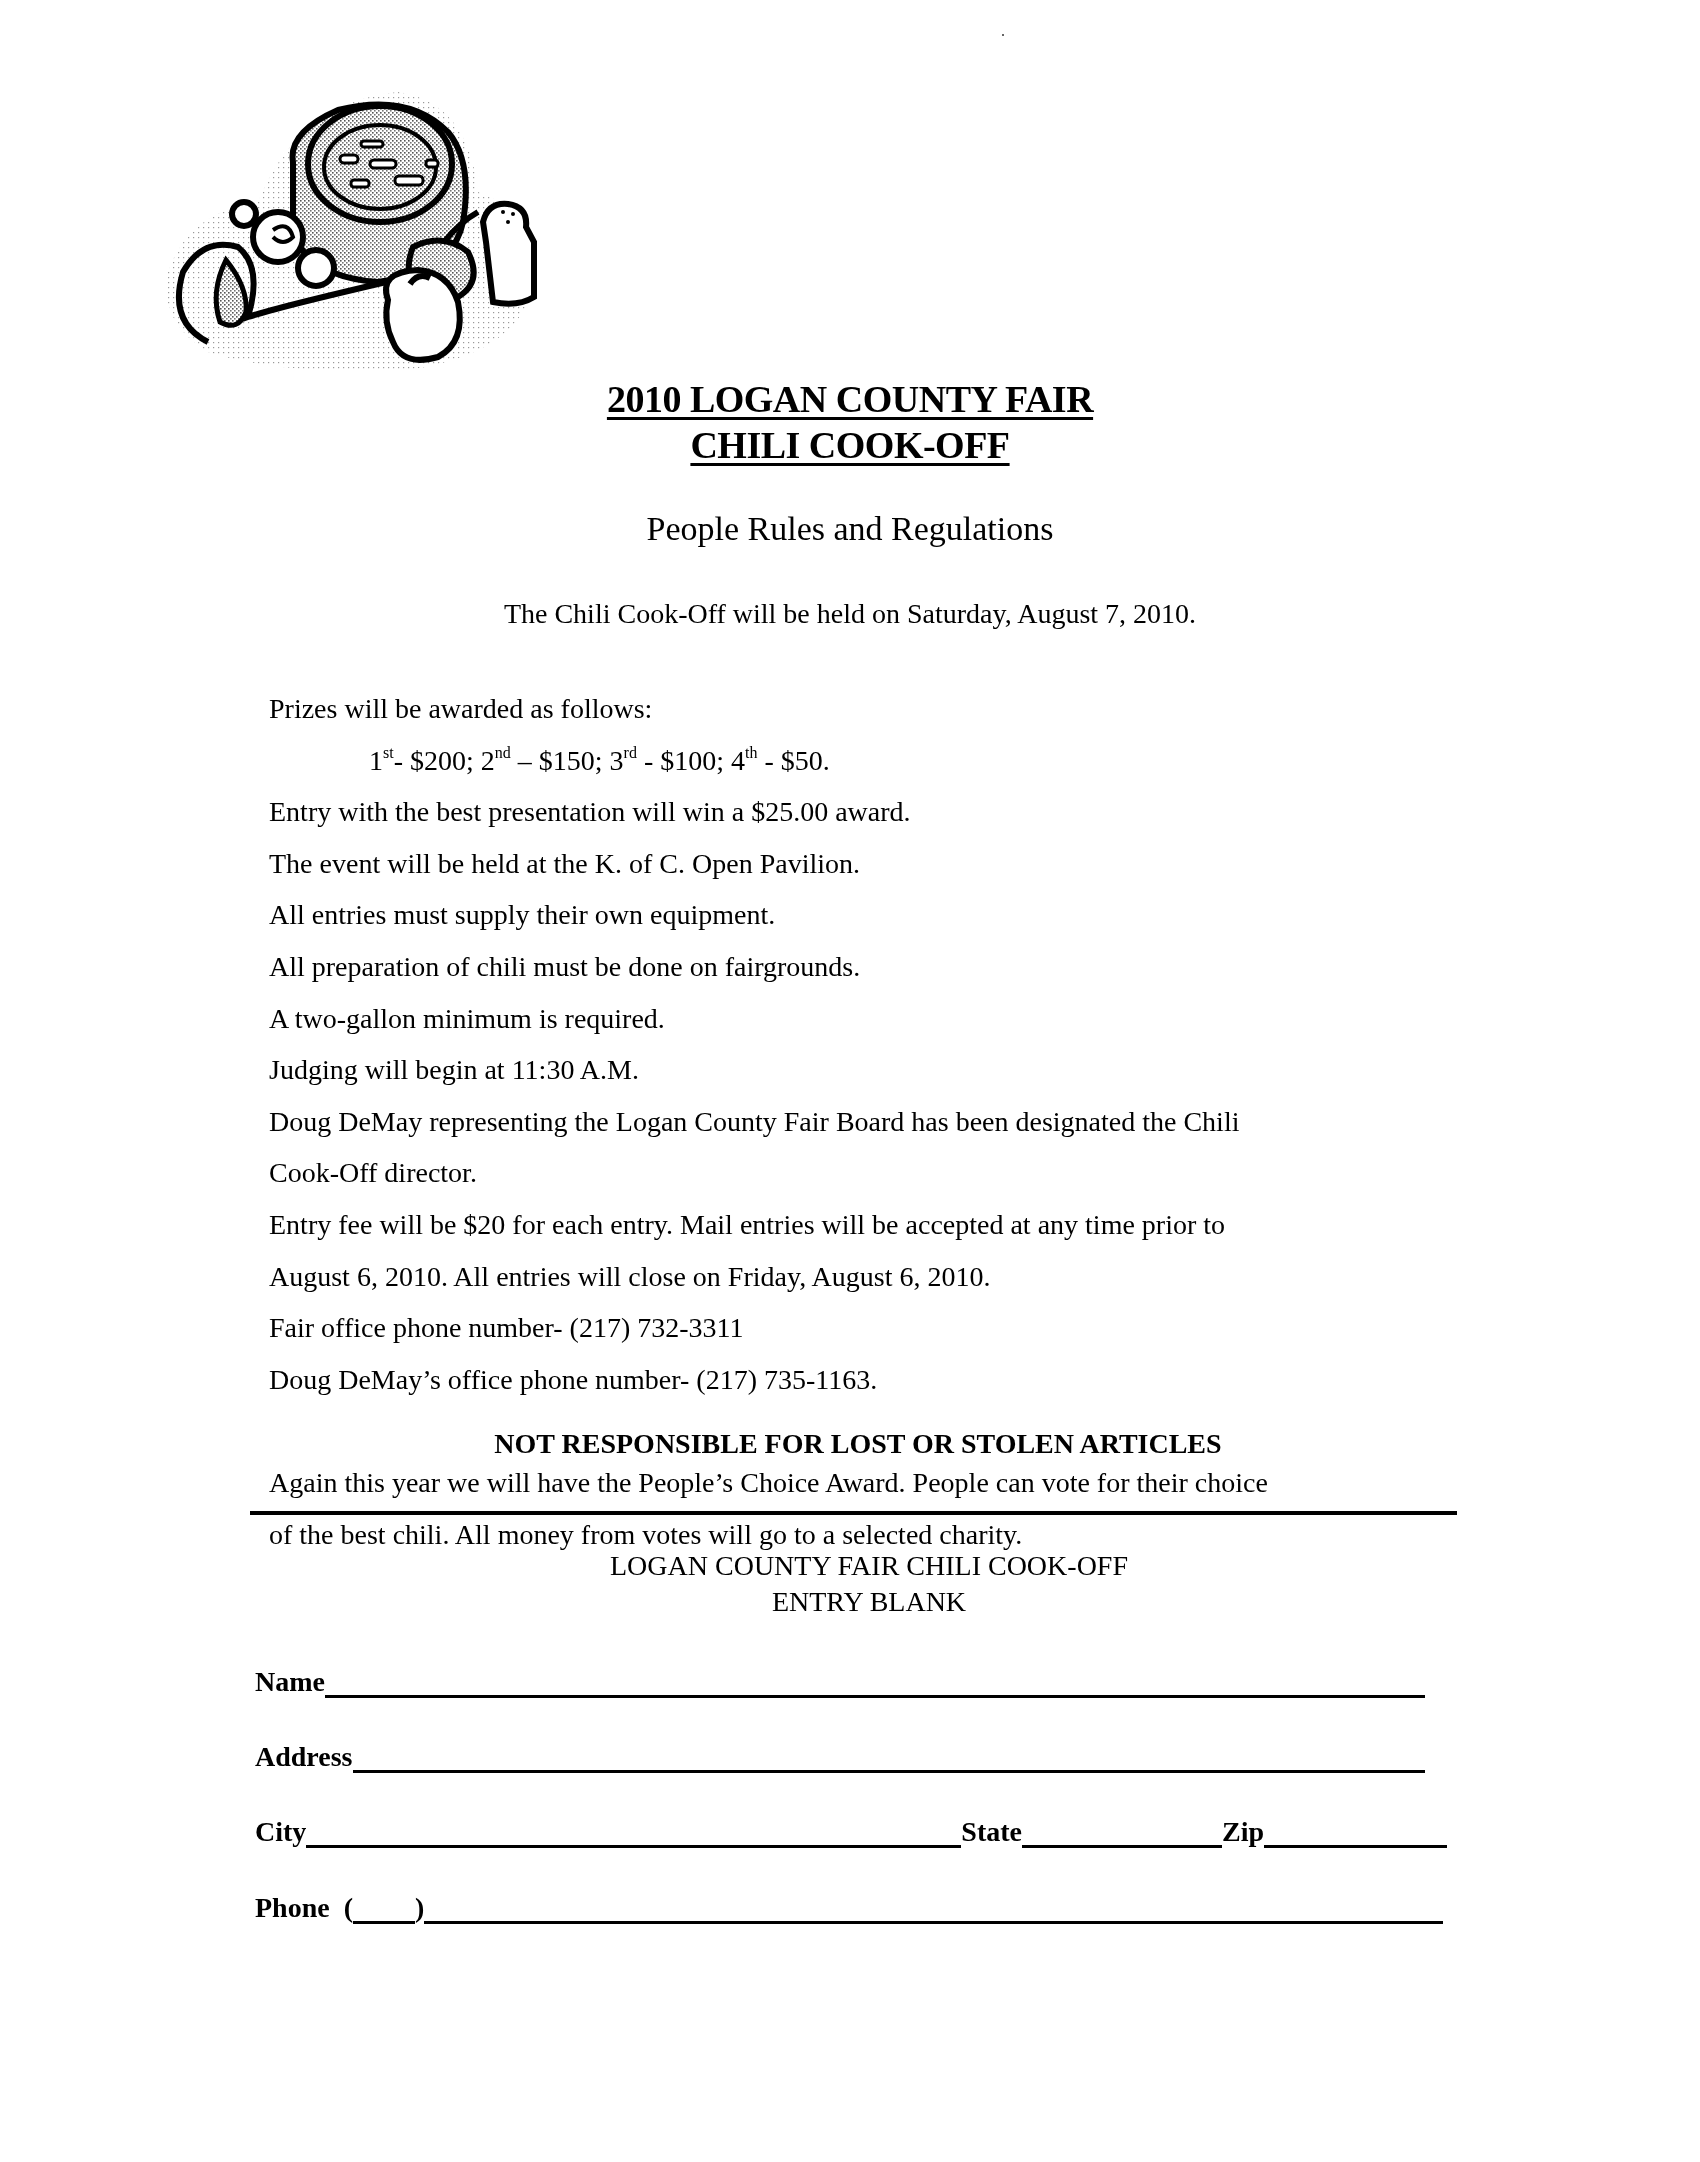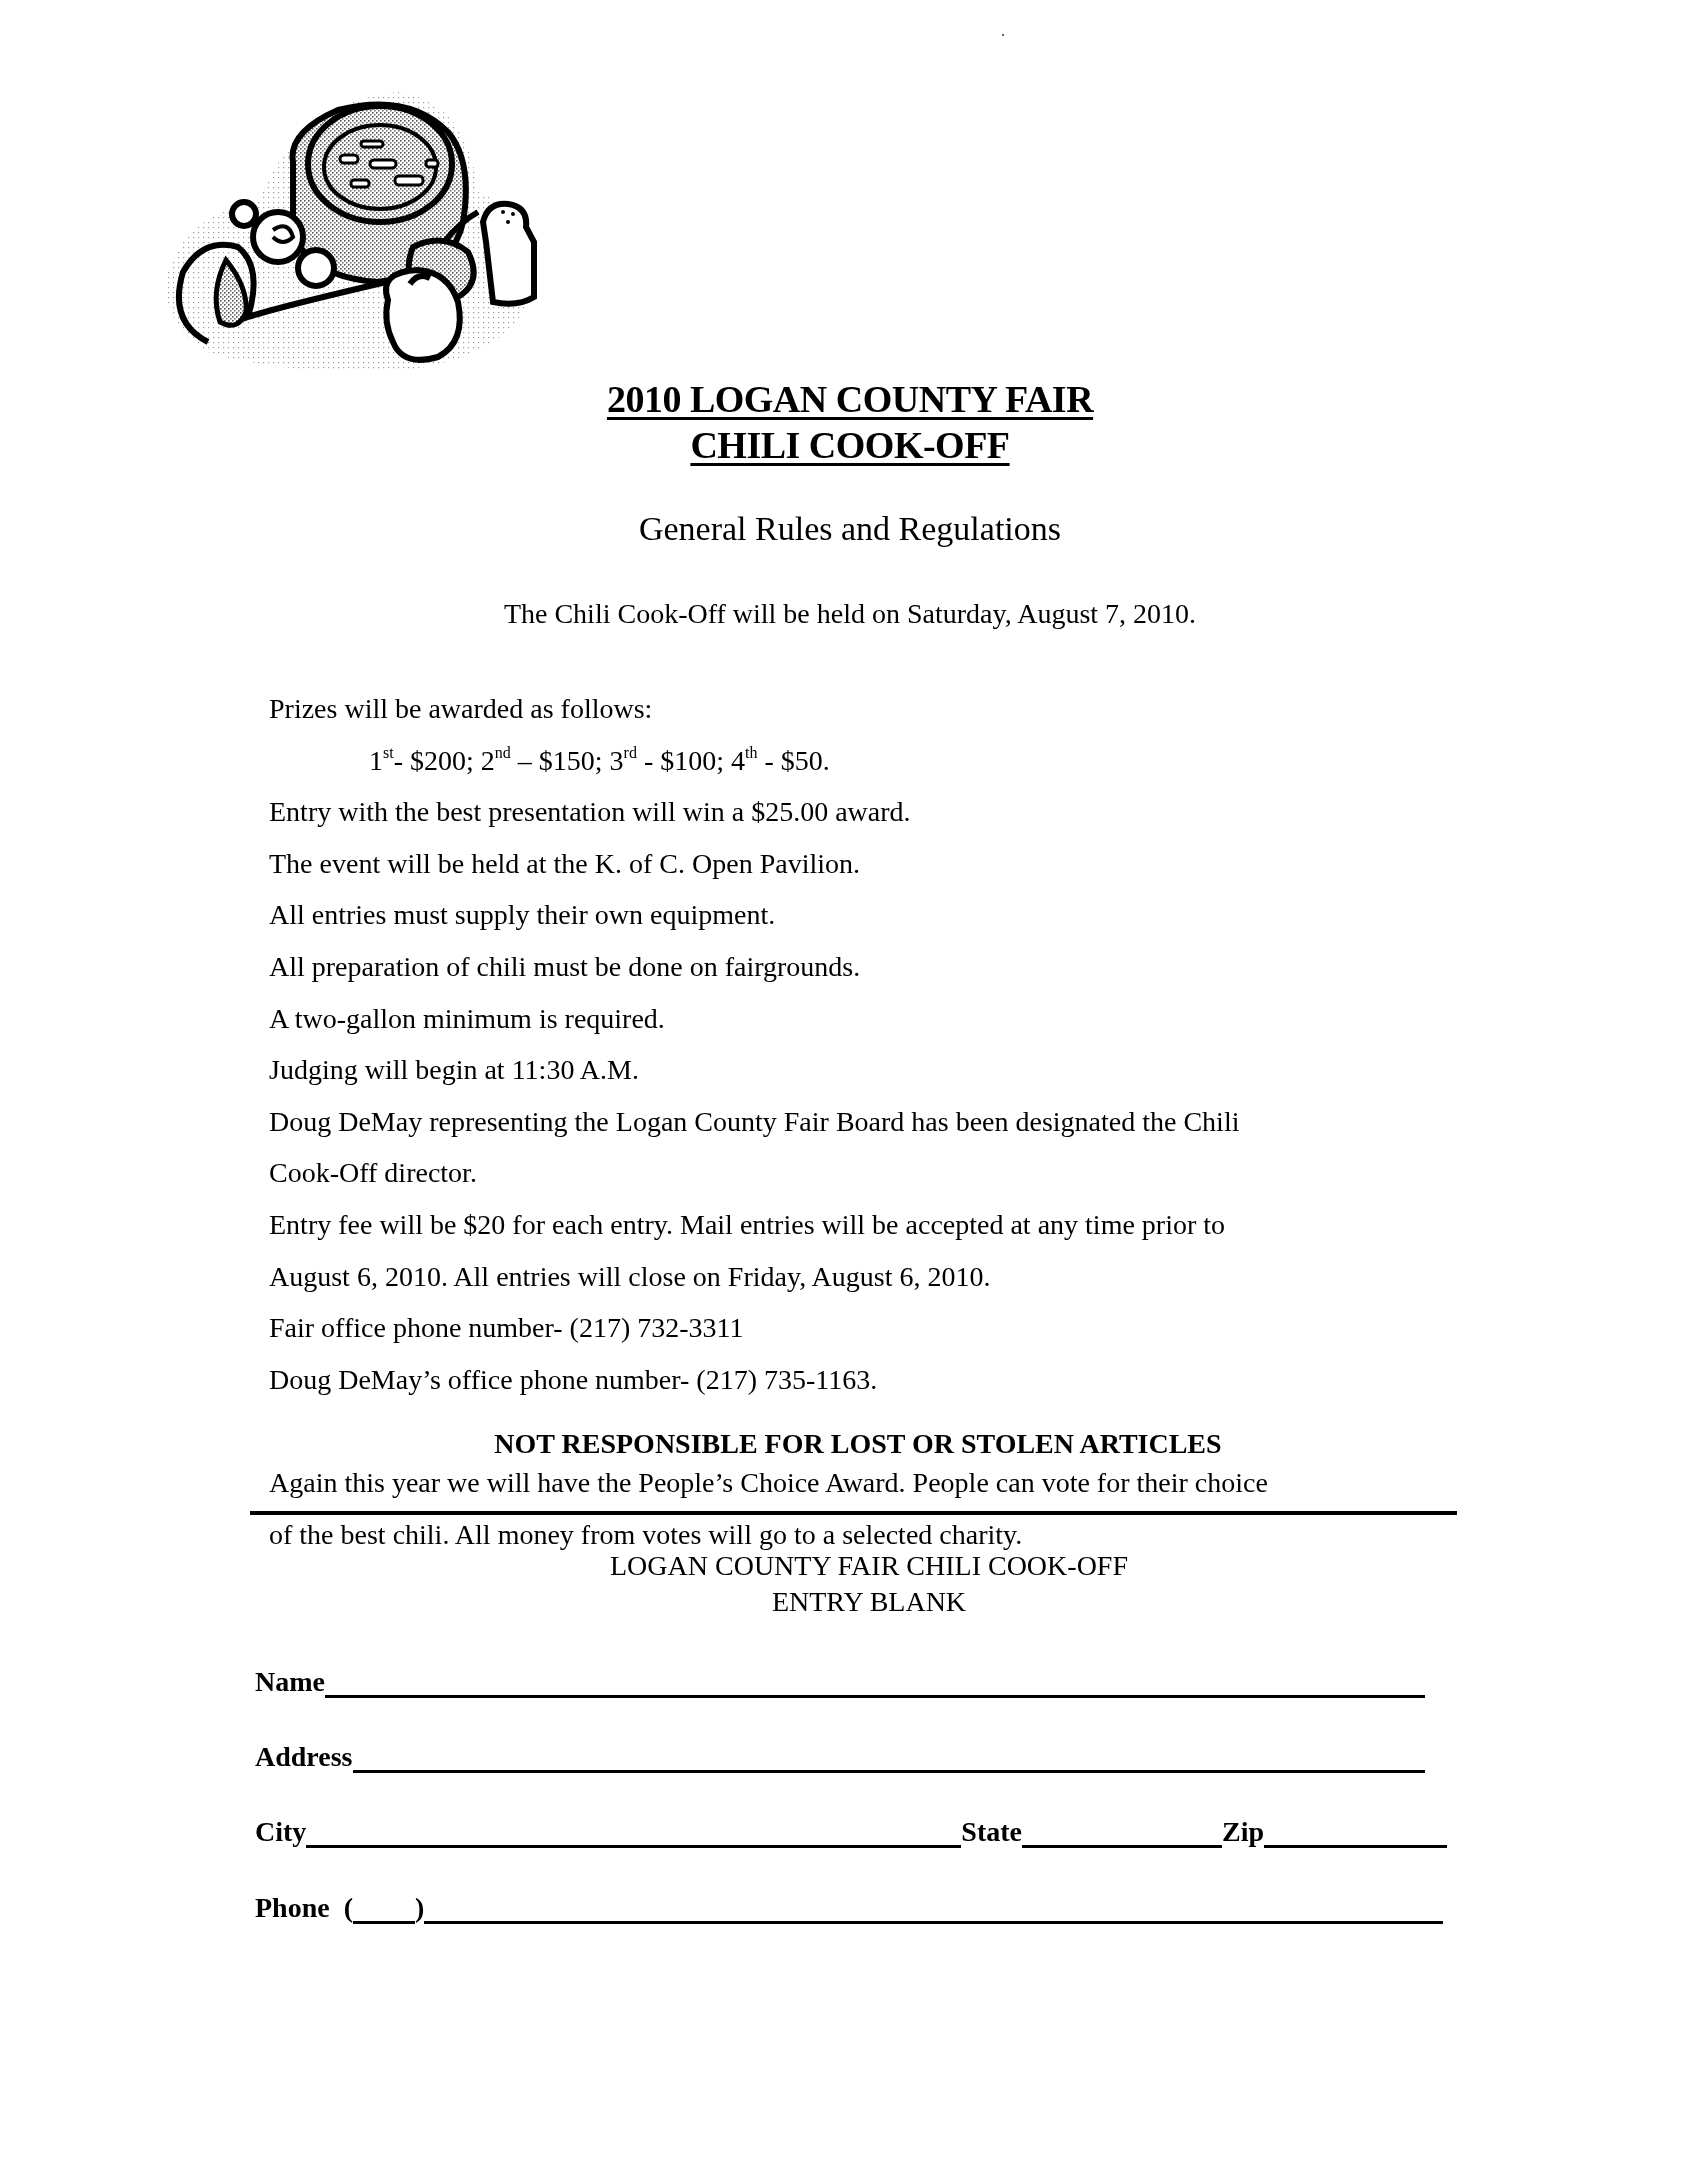--- a/index.html
+++ b/index.html
@@ -79,21 +79,21 @@
 
   <path d="M240 228 Q230 200 270 198 Q300 200 310 230 Q318 270 290 285 Q255 295 245 270 Q235 250 240 228Z" fill="#fff" stroke="#000" stroke-width="6"></path>
   <path d="M262 212 Q270 200 282 206" fill="none" stroke="#000" stroke-width="6"></path>
 </svg>
 
 <div class="abs center title" style="top:376px;">
   <span>2010 LOGAN COUNTY FAIR</span><br>
   <span>CHILI COOK-OFF</span>
 </div>
 
-<div class="abs center subtitle" style="top:510px;">General Rules and Regulations</div>
+<div class="abs center subtitle" style="top:510px;">People Rules and Regulations</div>
 
 <div class="abs center dateline" style="top:598px;">The Chili Cook-Off will be held on Saturday, August 7, 2010.</div>
 
 <div class="abs body-text" style="top:676px;">
   <p>Prizes will be awarded as follows:</p>
   <p class="indent"><span>1</span><sup>st</sup><span>- </span><span>$200;</span>&nbsp;<span>2</span><sup>nd</sup><span> – </span><span>$150;</span>&nbsp;<span>3</span><sup>rd</sup><span> - </span><span>$100;</span>&nbsp;<span>4</span><sup>th</sup><span> - </span><span>$50.</span></p>
   <p>Entry with the best presentation will win a $25.00 award.</p>
   <p>The event will be held at the K. of C. Open Pavilion.</p>
   <p>All entries must supply their own equipment.</p>
   <p>All preparation of chili must be done on fairgrounds.</p>

